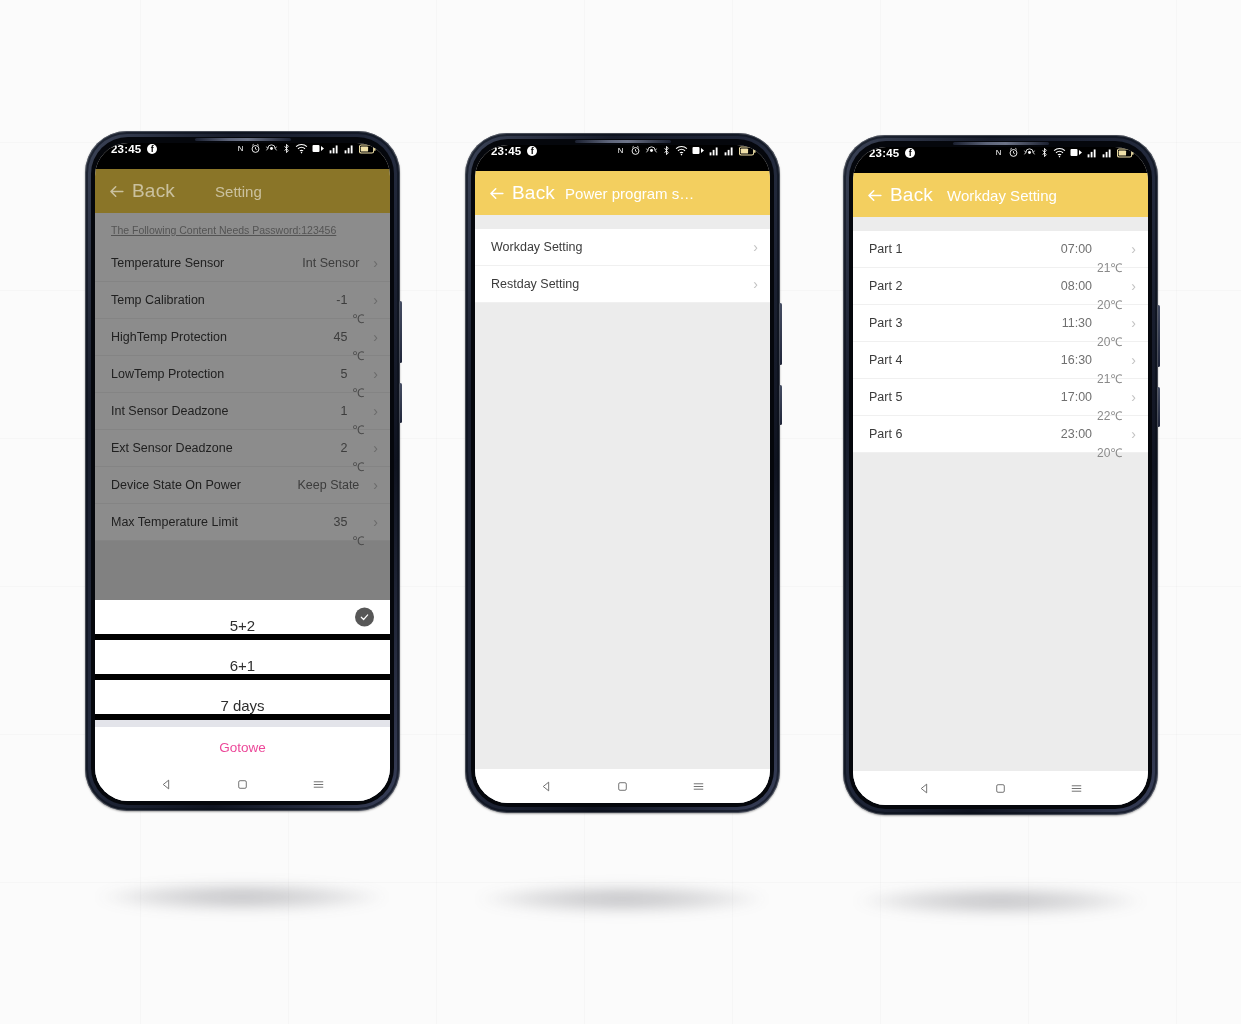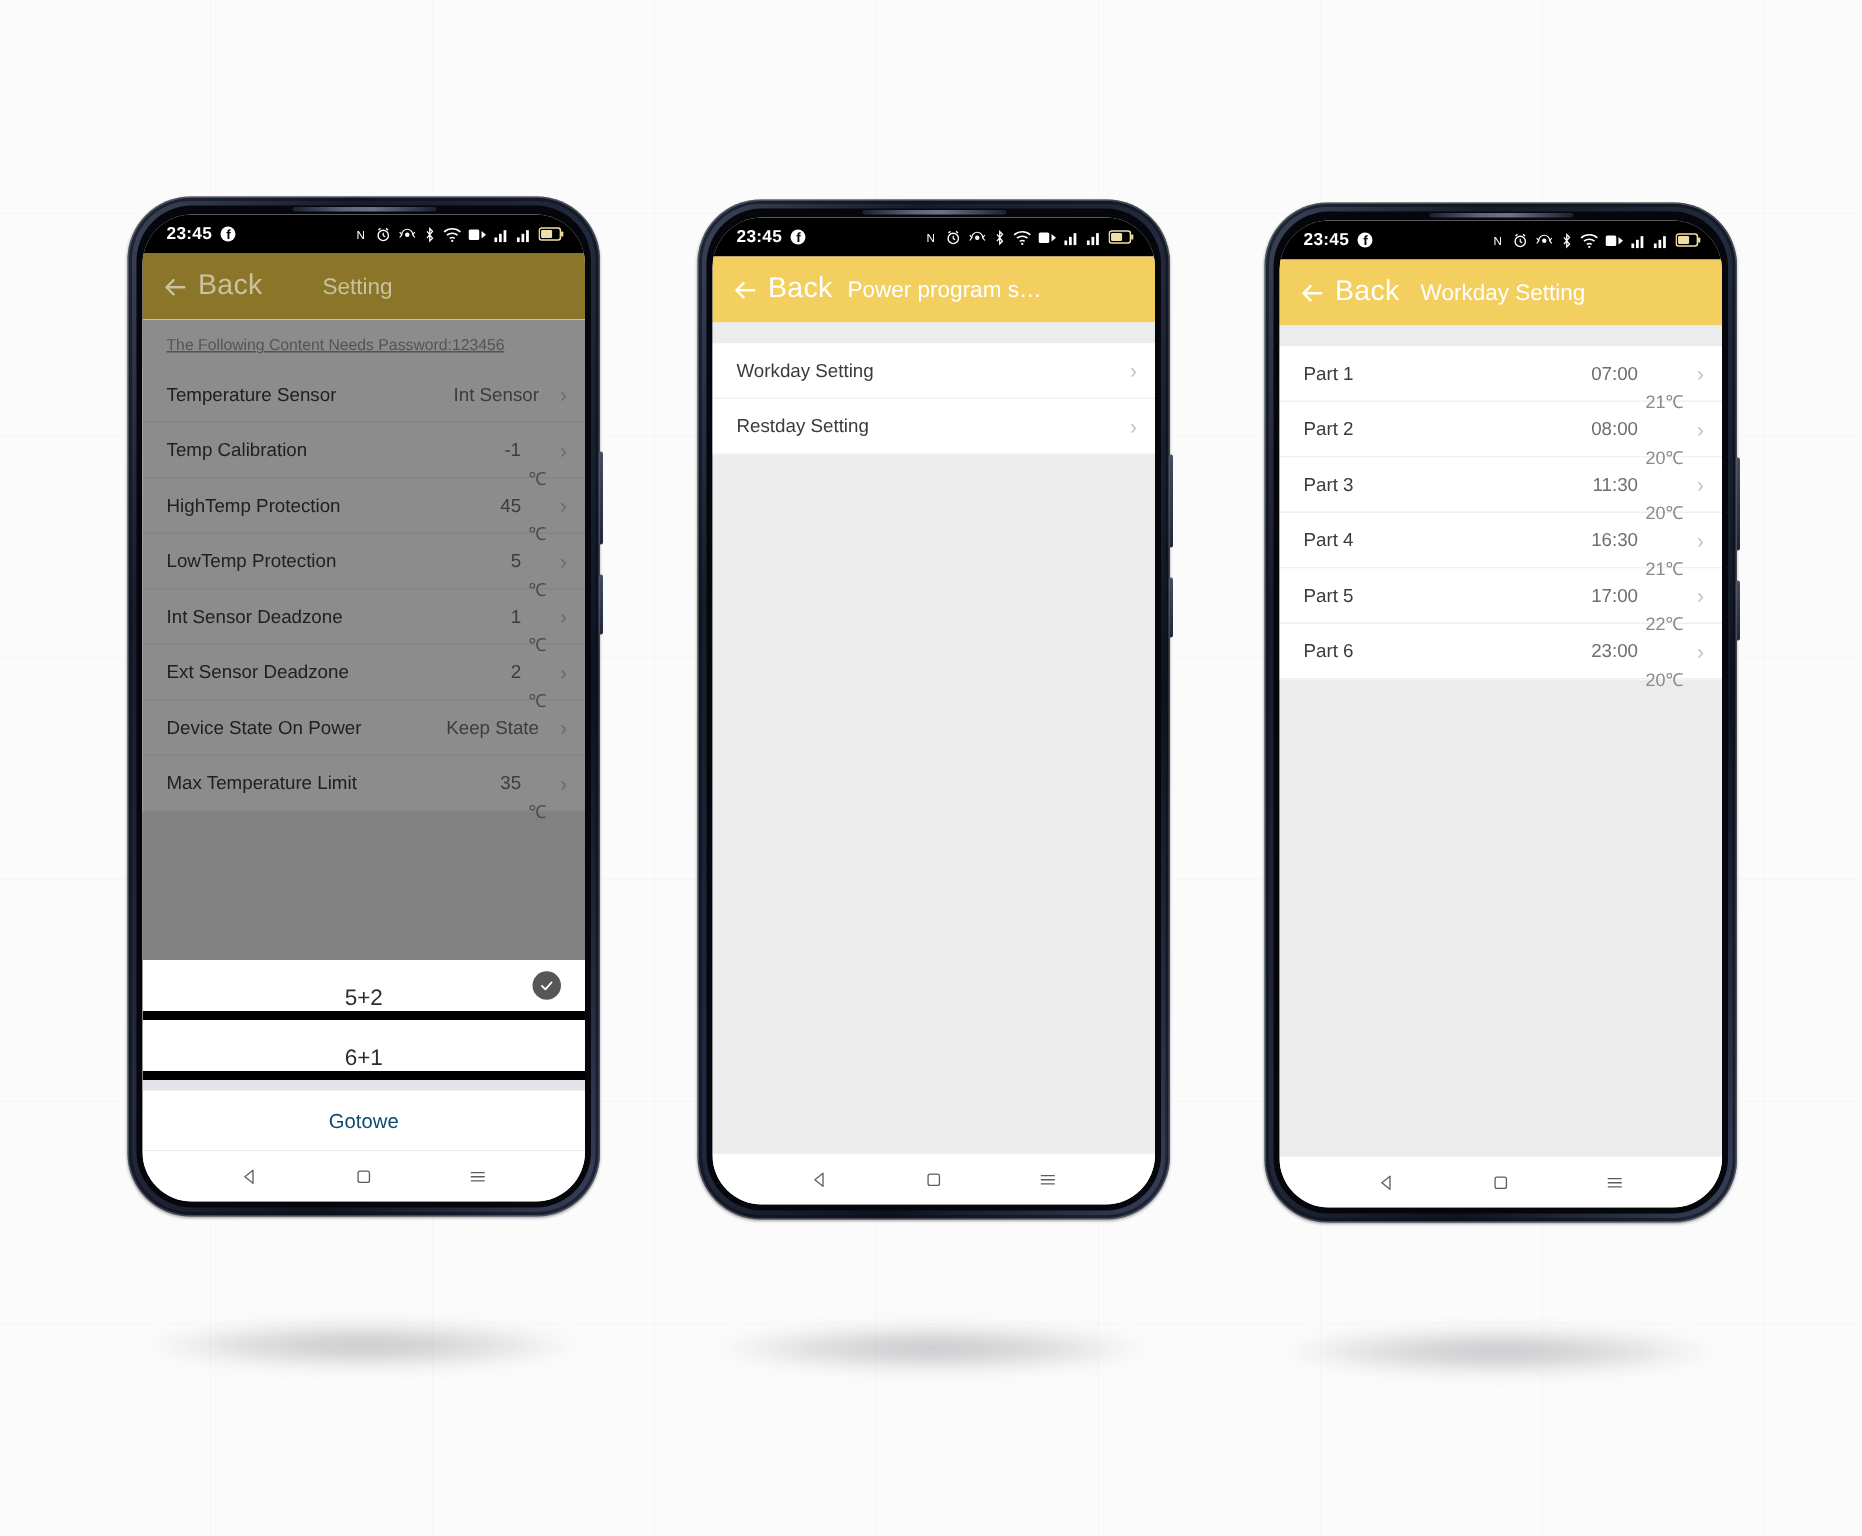--- a/index.html
+++ b/index.html
@@ -79,21 +79,21 @@
     background: radial-gradient(ellipse at center, rgba(60,60,70,0.30) 0%, rgba(60,60,70,0.14) 45%, rgba(60,60,70,0.0) 72%);
     filter: blur(6px);
   }
 
   
   .statusbar {
     flex: 0 0 auto;
     height: 26px;
     background: #000;
     color: #fff;
-    display: flex; align-items: center;
+    display: flex; align-items: flex-start;
     padding: 0 14px 0 16px;
     font-size: 11px;
     letter-spacing: .2px;
   }
   .sb-left { display: flex; align-items: center; gap: 6px; }
   .sb-time { font-size: 11.5px; font-weight: 700; }
   .fb-dot {
     width: 10px; height: 10px; border-radius: 50%;
     background: #fff; color: #000; font-size: 9px; font-weight: 700;
     display: inline-flex; align-items: center; justify-content: center;
@@ -182,21 +182,21 @@
     position: absolute; right: 16px; top: 50%; transform: translateY(-50%);
     width: 19px; height: 19px; border-radius: 50%;
     background: #575757;
     display: flex; align-items: center; justify-content: center;
   }
   .opt .check svg { display:block; }
   .sheet-divider { height: 7px; background: #e3e4ea; }
   .done {
     height: 40px;
     display: flex; align-items: center; justify-content: center;
-    font-size: 13.5px; color: #0c4a6e;
+    font-size: 13.5px; color: #ec4899;
   }
 </style>
 </head>
 <body>
 
 <div class="bg-grid"></div>
 
 <div class="stage">
 
   <div class="shadow" style="left:97px; top:882px;"></div>
@@ -343,20 +343,23 @@
               <span>5+2</span>
               <span class="check">
                 <svg width="11" height="11" viewBox="0 0 24 24">
                     <path d="M5 12.5l5 5 9-10" stroke="#fff" stroke-width="2.6" fill="none" stroke-linecap="round" stroke-linejoin="round"></path>
                   </svg>
               </span>
             </div>
             <div class="opt">
               <span>6+1</span>
             </div>
+            <div class="opt">
+              <span>7 days</span>
+            </div>
             <div class="sheet-divider"></div>
             <div class="done">Gotowe</div>
           </div>
         </div>
 
         <div class="navbar" style="z-index:7;">
           <span class="nv">
               <svg width="13" height="13" viewBox="0 0 24 24">
                 <path d="M16 4L6 12l10 8z" fill="none" stroke="#3a3a3a" stroke-width="1.6" stroke-linejoin="round"></path>
               </svg>

